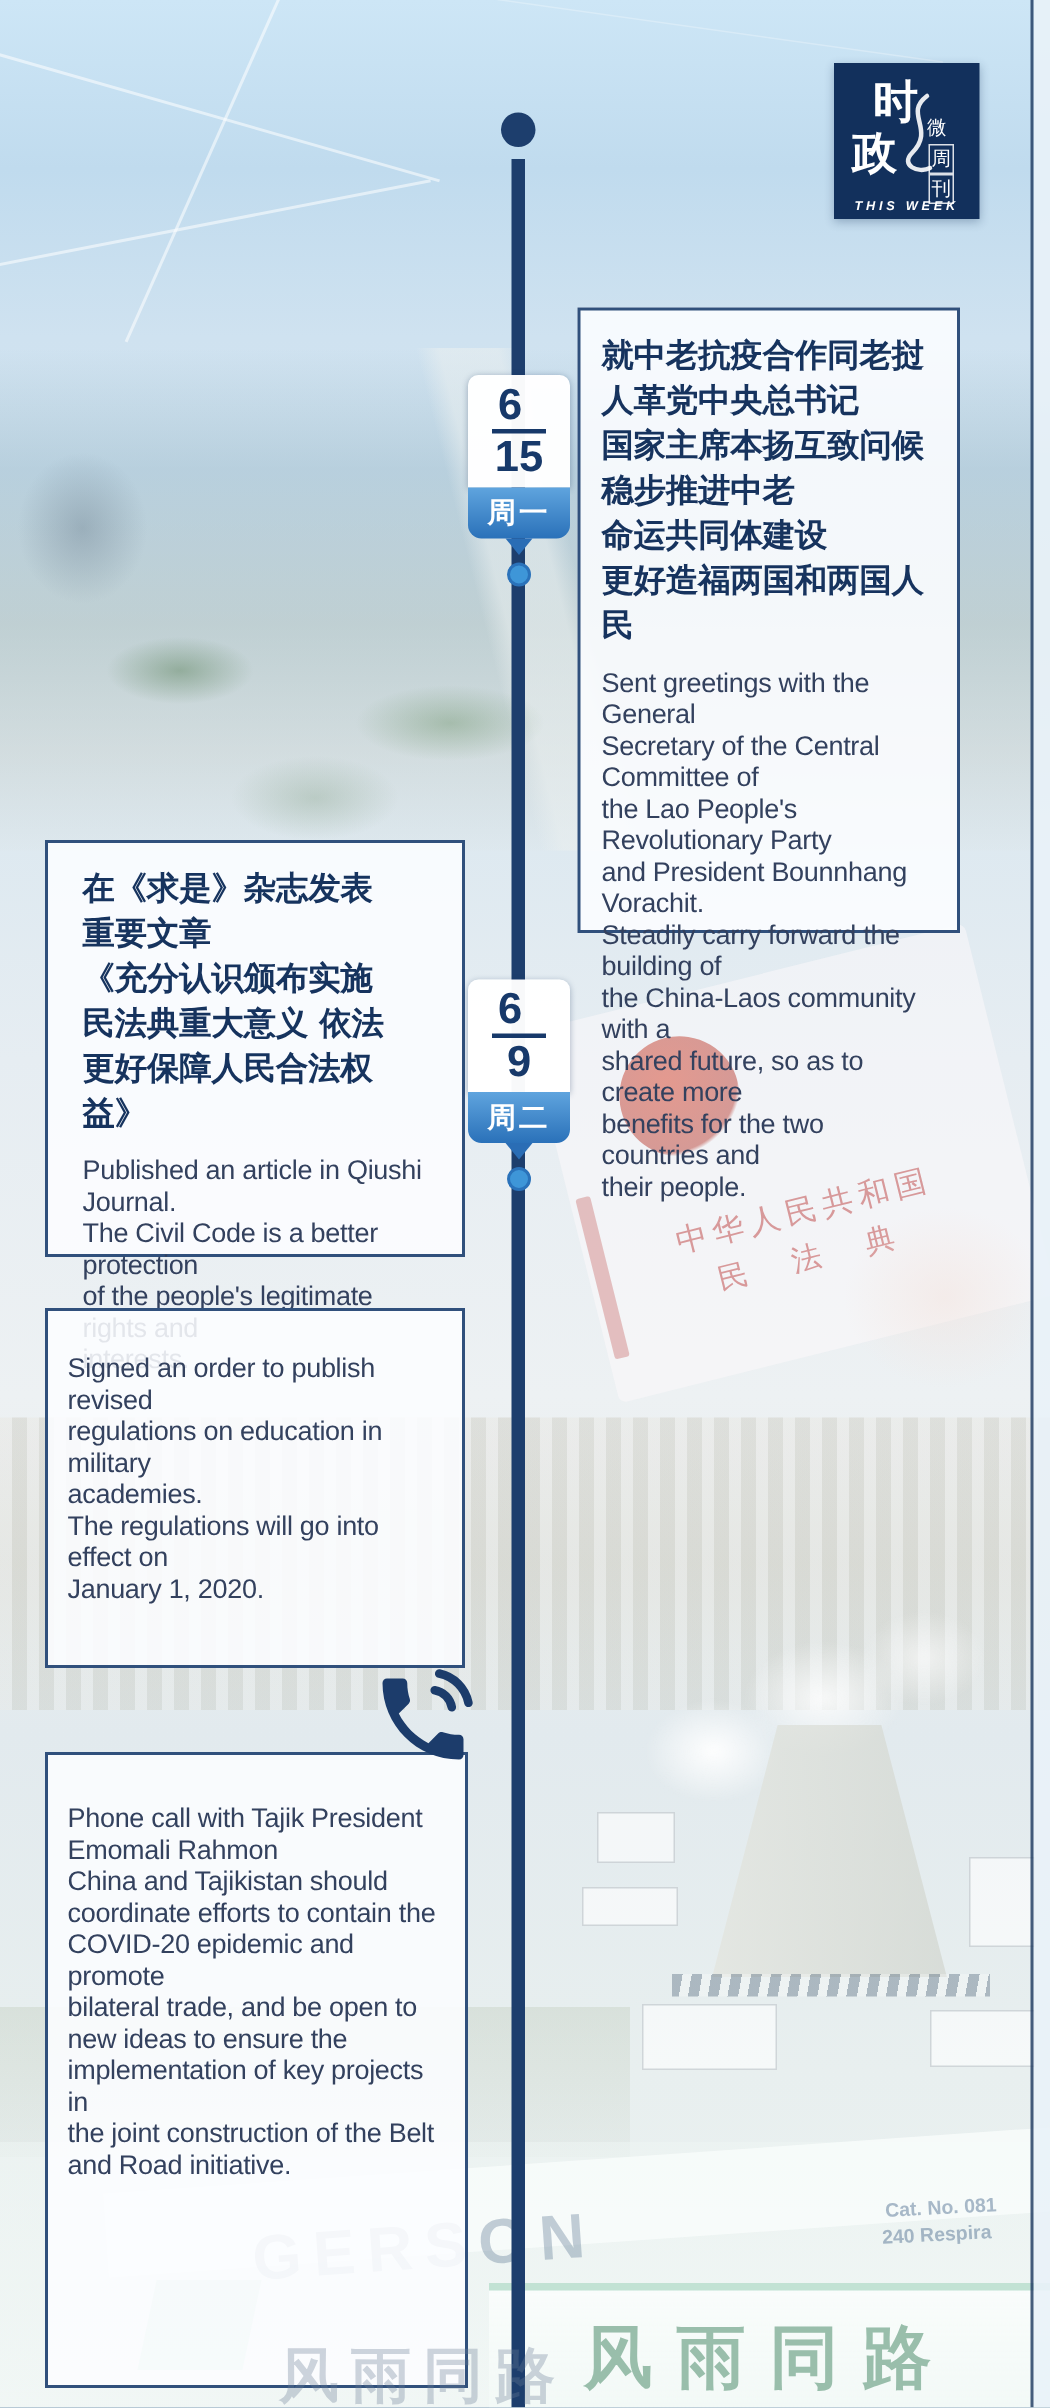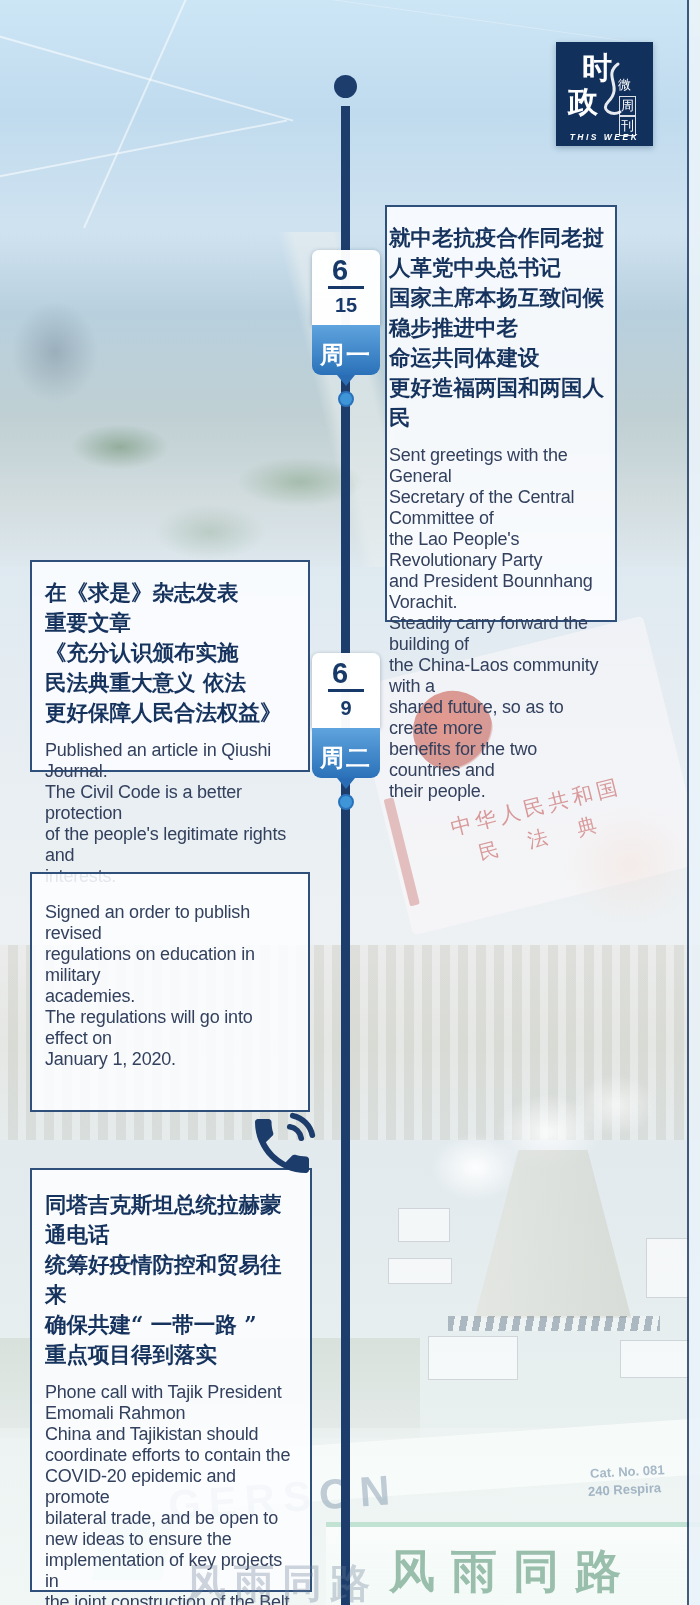--- a/index.html
+++ b/index.html
@@ -96,23 +96,23 @@
   .tl-top-dot { position:absolute; left:334px; top:75px; width:23px; height:23px;
     border-radius:50%; background:#1d3e6d; z-index:3; }
 
   .badge { position:absolute; width:68px; z-index:6; text-align:center; }
   .badge-1 { left:312px; top:250px; }
   .badge-2 { left:312px; top:653px; }
   .num-box { background:rgba(255,255,255,.97); border-radius:7px 7px 0 0;
     padding:5px 0 3px; box-shadow:0 1px 4px rgba(20,50,90,.35); }
   .num-box .m { display:inline-block; font-size:29px; font-weight:bold; color:#17396a;
     line-height:30px; border-bottom:3px solid #17396a; padding:0 16px 1px 4px; }
-  .num-box .d { font-size:20px; font-weight:bold; color:#17396a; line-height:33px; }
-  .wk { background:linear-gradient(180deg,#5fa4de,#2a71b9); color:#fff; font-size:24px;
-    font-weight:bold; letter-spacing:2px; padding:14px 0 4px; border-radius:0 0 9px 9px; }
+  .num-box .d { font-size:29px; font-weight:bold; color:#17396a; line-height:33px; }
+  .wk { background:linear-gradient(180deg,#5fa4de,#2a71b9); color:#fff; font-size:19px;
+    font-weight:bold; letter-spacing:2px; padding:4px 0 4px; border-radius:0 0 9px 9px; }
   .arrow { width:0; height:0; margin:0 auto; border-left:9px solid transparent;
     border-right:9px solid transparent; border-top:11px solid #2a6db5; }
   .tl-dot { width:16px; height:16px; margin:5px auto 0; border-radius:50%;
     background:#3e96d8; border:2px solid #2a72ba; }
 
   
   .logo { position:absolute; left:556px; top:42px; width:97px; height:104px;
     background:#12305c; z-index:6; color:#fff; box-shadow:0 2px 6px rgba(20,50,90,.3); }
   .logo .ch { position:absolute; font-family:"DejaVu Serif", serif; font-weight:bold; }
   .lg1 { left:26px; top:6px;  font-size:30px; }
@@ -125,22 +125,22 @@
   .logo .tagline { position:absolute; left:0; right:0; bottom:4px; text-align:center;
     font-size:8.5px; font-style:italic; font-weight:bold; letter-spacing:2.5px; }
 
   
   .card { position:absolute; z-index:5; background:rgba(252,253,255,.88);
     border:2px solid #30507c; }
   .cn { font-family:"DejaVu Serif", serif; font-weight:bold; color:#16335e;
     font-size:21.5px; line-height:30px; white-space:pre-line; }
   .en { color:#33415e; font-size:18px; line-height:21px; letter-spacing:-.2px;
     margin-top:12px; white-space:pre-line; }
-  .card-1 { left:385px; top:205px; width:232px; height:417px; padding:16px 2px; }
-  .card-2 { left:30px;  top:560px; width:280px; height:212px; padding:16px 13px; }
+  .card-1 { left:385px; top:205px; width:255px; height:417px; padding:16px 14px; }
+  .card-2 { left:30px;  top:560px; width:280px; height:278px; padding:16px 23px; }
   .card-3 { left:30px;  top:872px; width:280px; height:240px; padding:16px 13px; }
   .card-4 { left:30px;  top:1168px; width:282px; height:424px; padding:20px 13px; }
 
   .phone { position:absolute; left:246px; top:1110px; width:72px; height:72px; z-index:7; }
 </style>
 </head>
 <body>
 
 <div class="poster">
 
@@ -256,25 +256,20 @@
 
   <div class="card card-3">
     <div class="en">Signed an order to publish revised
 regulations on education in military
 academies.
 The regulations will go into effect on
 January 1, 2020.</div>
   </div>
 
   <div class="card card-4">
-    <div class="cn">同塔吉克斯坦总统拉赫蒙
-通电话
-统筹好疫情防控和贸易往来
-确保共建“ 一带一路 ”
-重点项目得到落实</div>
     <div class="en">Phone call with Tajik President
 Emomali Rahmon
 China and Tajikistan should
 coordinate efforts to contain the
 COVID-20 epidemic and promote
 bilateral trade, and be open to
 new ideas to ensure the
 implementation of key projects in
 the joint construction of the Belt
 and Road initiative.</div>

